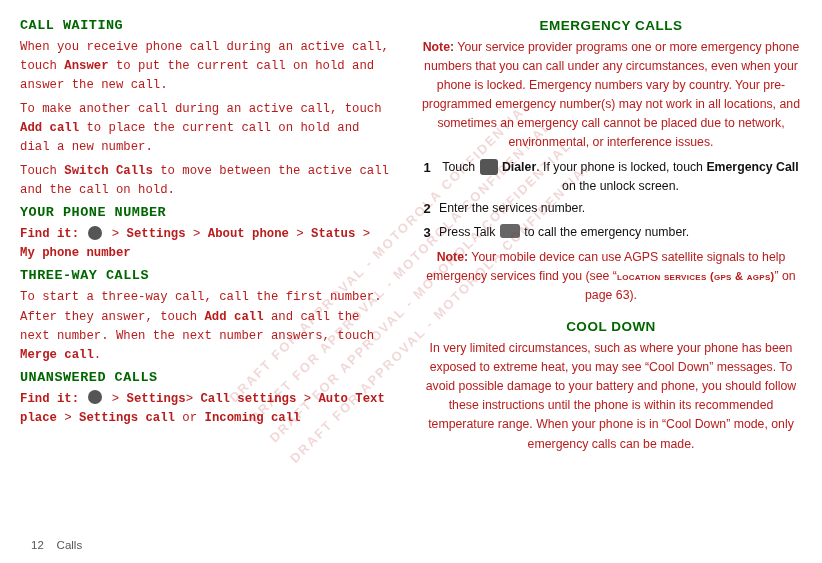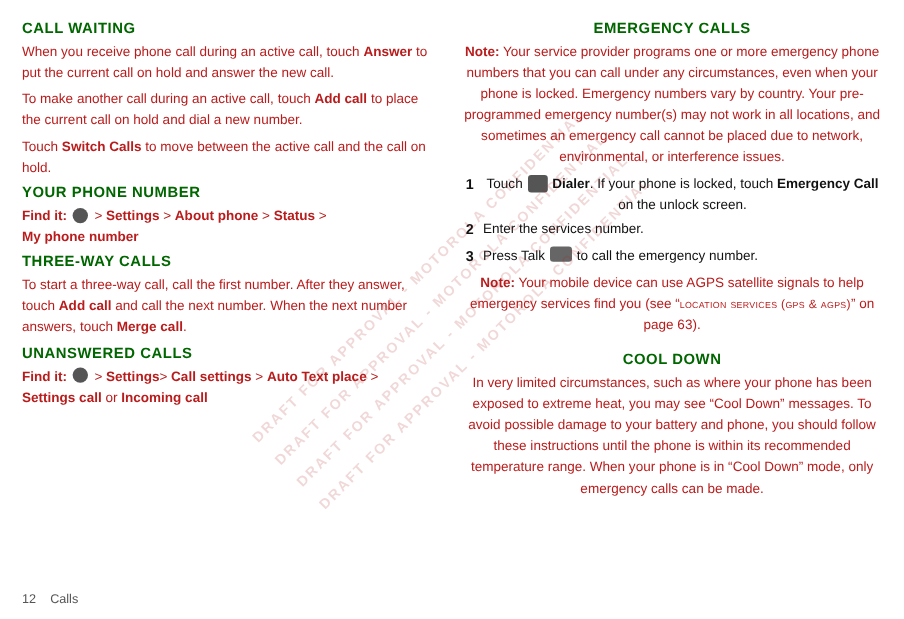--- a/index.html
+++ b/index.html
@@ -19,20 +19,21 @@
       width: 822px;
       min-height: 563px;
       padding: 18px 20px 18px 20px;
       gap: 30px;
       position: relative;
     }
 
     .left-col {
       flex: 0 0 370px;
       max-width: 370px;
+      font-family: Liberation Mono, monospace;
     }
 
     .right-col {
       flex: 1;
       text-align: center;
     }
 
     .section-title {
       font-size: 13.5px;
       font-weight: 900;
@@ -73,28 +74,28 @@
     .num {
       font-weight: bold;
       font-size: 13px;
       min-width: 14px;
       color: #111;
     }
 
     .page-footer {
       position: absolute;
       bottom: 12px;
-      left: 20px;
+      left: 31px;
       font-size: 11.5px;
       color: #555;
     }
 
     .small-caps-bold {
       font-variant: small-caps;
-      font-weight: normal;
+      font-weight: bold;
       font-size: 11px;
       letter-spacing: 0.3px;
     }
 
     
     .watermark {
       position: absolute;
       top: 50%;
       left: 50%;
       transform: translate(-50%, -50%) rotate(-45deg);

